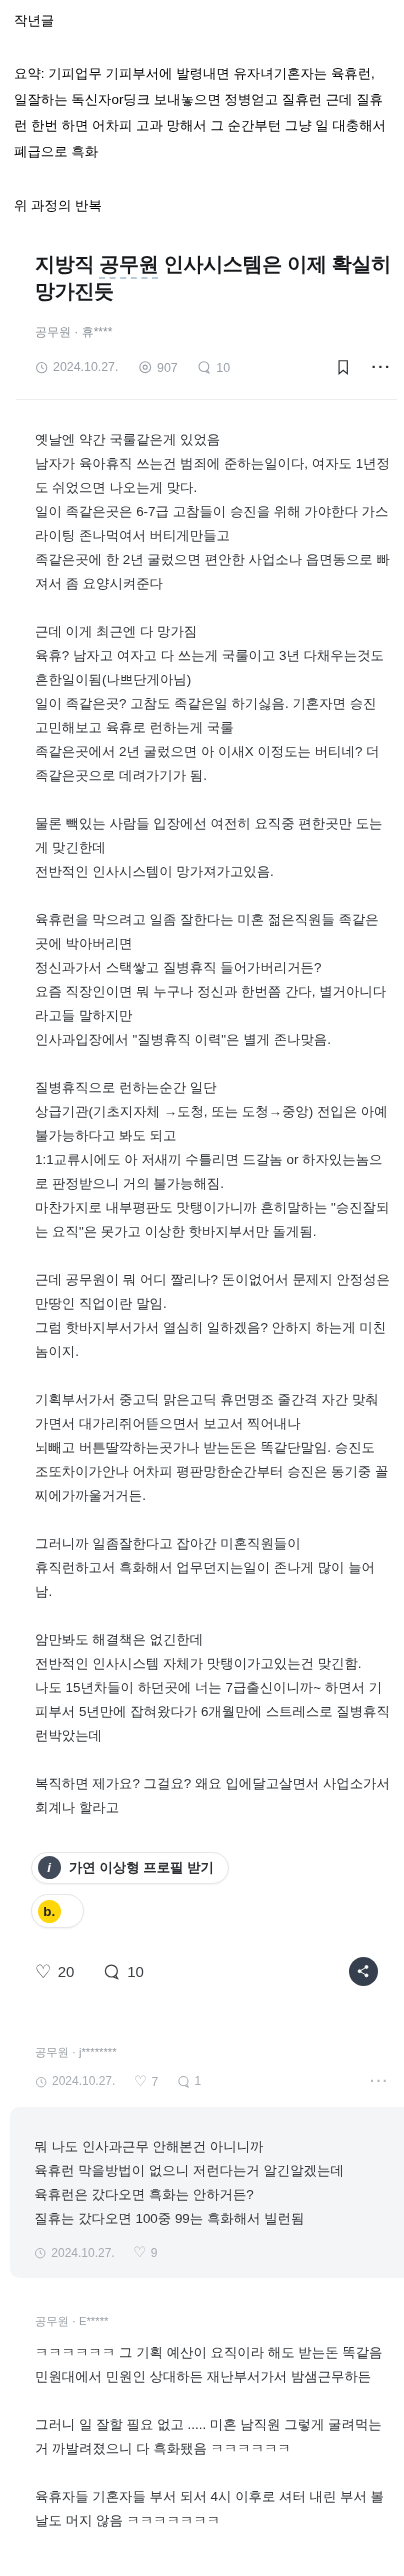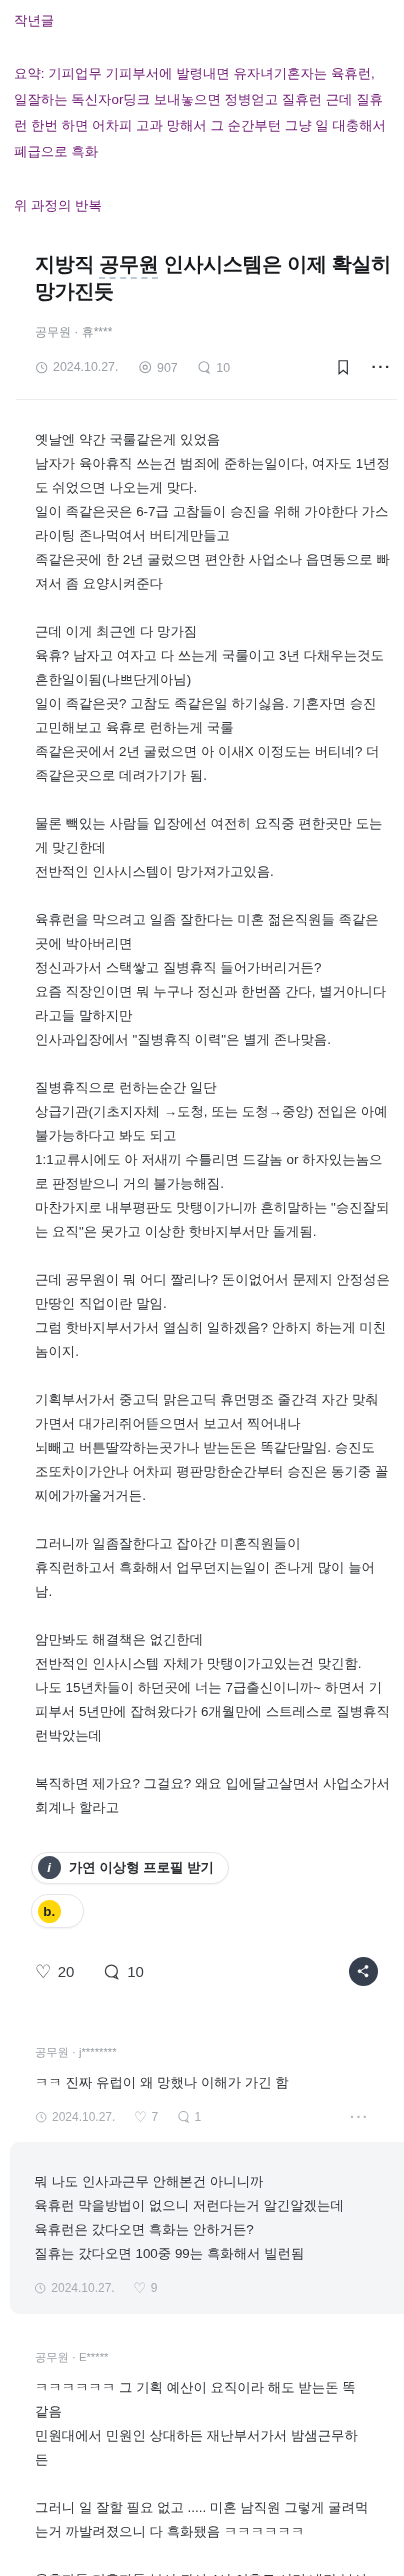--- a/index.html
+++ b/index.html
@@ -1,20 +1,20 @@
 <!DOCTYPE html>
 <html style="font-size:8.2px"><head>
 <meta charset="utf-8">
 <style>
   html,body{margin:0;padding:0;background:#fff;}
   .page{position:relative;width:405px;height:2772px;overflow:hidden;background:#fff;
         font-family:"Liberation Sans","DejaVu Sans",sans-serif;color:#303337;}
 
   
-  .summary{padding:8.2px 15.5px 0 14px;font-size:13.4px;line-height:26px;color:#701a75;word-break:break-all;}
+  .summary{padding:8.2px 15.5px 0 14px;font-size:13.4px;line-height:26px;color:#000000;word-break:break-all;}
   .summary-label{margin:0 0 27px 0;}
   .summary-text{margin:0;}
   .summary-repeat{margin:28px 0 0 0;}
 
   
   .post-head{margin:32px 13.4px 0 35px;}
   .post-title{margin:0;font-size:20px;line-height:27px;font-weight:700;color:#17191c;letter-spacing:-0.3px;word-break:break-all;}
   .title-underline{border-bottom:2.1px dashed #b9cbd8;padding-bottom:1.5px;}
   .author-line{margin-top:18.5px;font-size:12px;color:#8b9197;}
   .meta-row{margin-top:18.5px;display:flex;align-items:center;font-size:12.4px;color:#9ba1a8;}
@@ -46,21 +46,21 @@
   
   .like-row{position:relative;margin-top:29px;padding-left:35px;height:30px;display:flex;align-items:center;
             font-size:15px;color:#3c3f43;}
   .like-row .grp{display:flex;align-items:center;margin-right:29px;}
   .like-row .heart-glyph{font-size:18.5px;margin-right:6.2px;line-height:1;}
   .like-row .icn{margin-right:6.2px;display:flex;}
   .share-btn{position:absolute;right:27px;top:0;width:29px;height:29px;border-radius:50%;
              background:#353f4d;display:flex;align-items:center;justify-content:center;}
 
   
-  .comment{margin-left:35px;padding-right:36px;}
+  .comment{margin-left:35px;padding-right:16px;}
   .c1{margin-top:58px;}
   .c2{margin-top:36px;}
   .c-author{font-size:11.3px;color:#9aa0a6;}
   .c-badge{color:#e8483f;margin-left:6.2px;}
   .c-text{margin-top:11.3px;font-size:13.4px;line-height:24px;color:#303337;white-space:pre-line;word-break:break-all;}
   .c-meta{margin-top:14.4px;display:flex;align-items:center;font-size:12px;color:#a6acb2;position:relative;}
   .c-meta .meta-item{margin-right:18.5px;}
   .c-meta .heart-glyph{font-size:14.4px;margin-right:4.6px;line-height:1;}
   .c-more{position:absolute;right:0;top:-1px;font-size:14.4px;font-weight:700;color:#b4b9be;letter-spacing:1.5px;}
   .reply-card{margin:18.5px 0 0 10.3px;background:#f4f5f7;border-radius:9.3px 0 0 9.3px;padding:16.5px 38px 18.5px 24px;}
@@ -194,21 +194,20 @@
             <circle cx="6" cy="12" r="2.4"></circle>
             <circle cx="17.5" cy="19" r="2.4"></circle>
           <path d="M8 10.8l7.4-4.4M8 13.2l7.4 4.4" fill="none"></path>
         </svg>
       </span>
     </div>
   </div>
 
   <div class="comment c1">
     <div class="c-author">공무원 · j********</div>
-    <div class="c-text">ㅋㅋ 진짜 유럽이 왜 망했나 이해가 가긴 함</div>
     <div class="c-meta">
       <div class="meta-item">
         <span class="icn">
           <svg width="12.4" height="12.4" viewBox="0 0 24 24" fill="none" stroke="#a6acb2" stroke-width="1.8">
             <circle cx="12" cy="12" r="9.2"></circle>
               <path d="M12 6.5V12l3.6 2.2"></path>
           </svg>
         </span>
         <span>2024.10.27.</span>
       </div>

